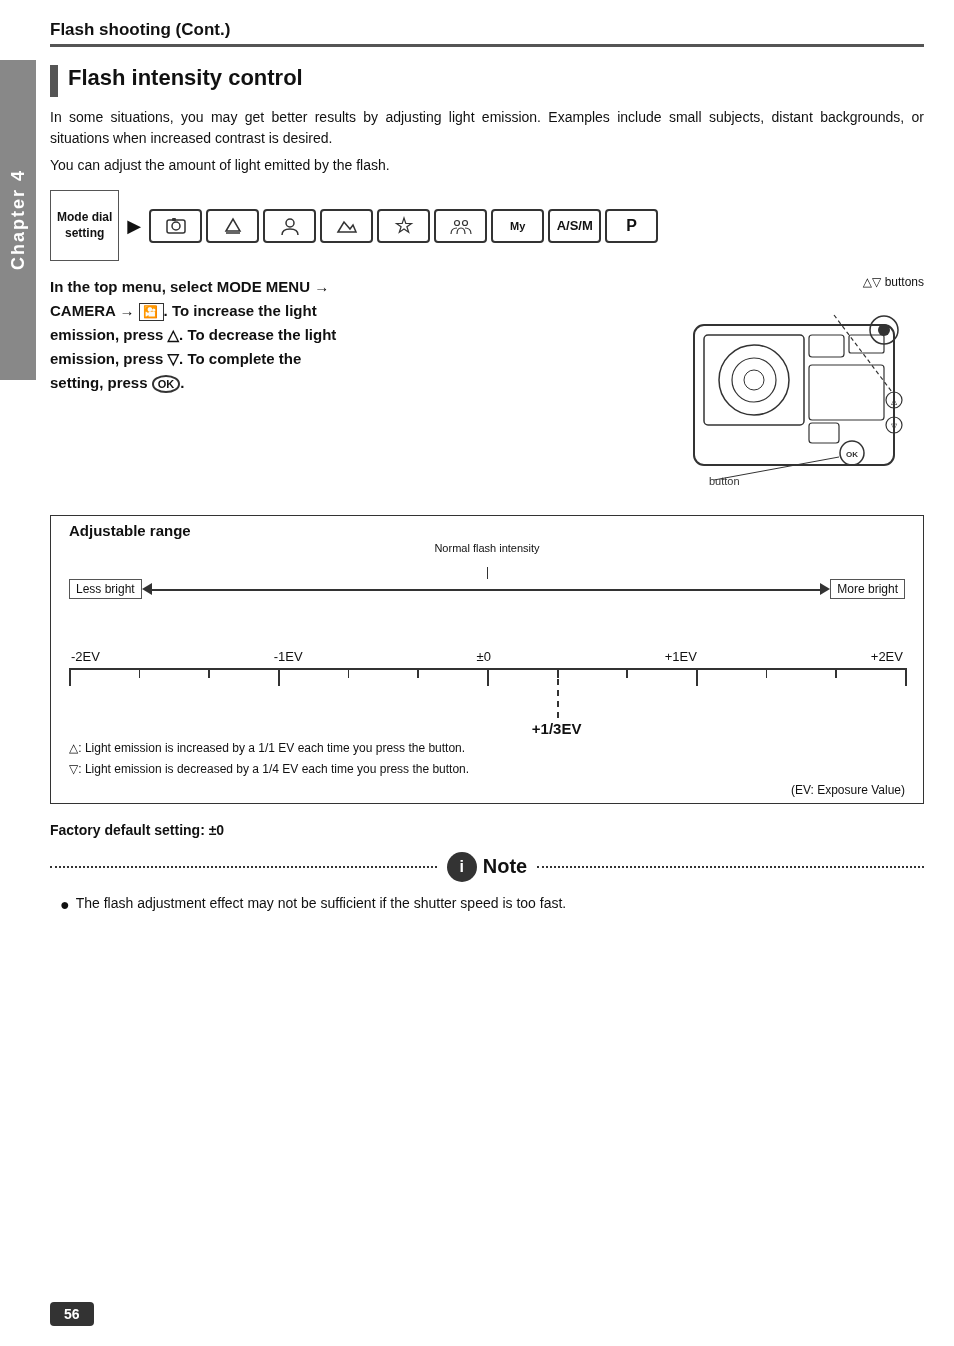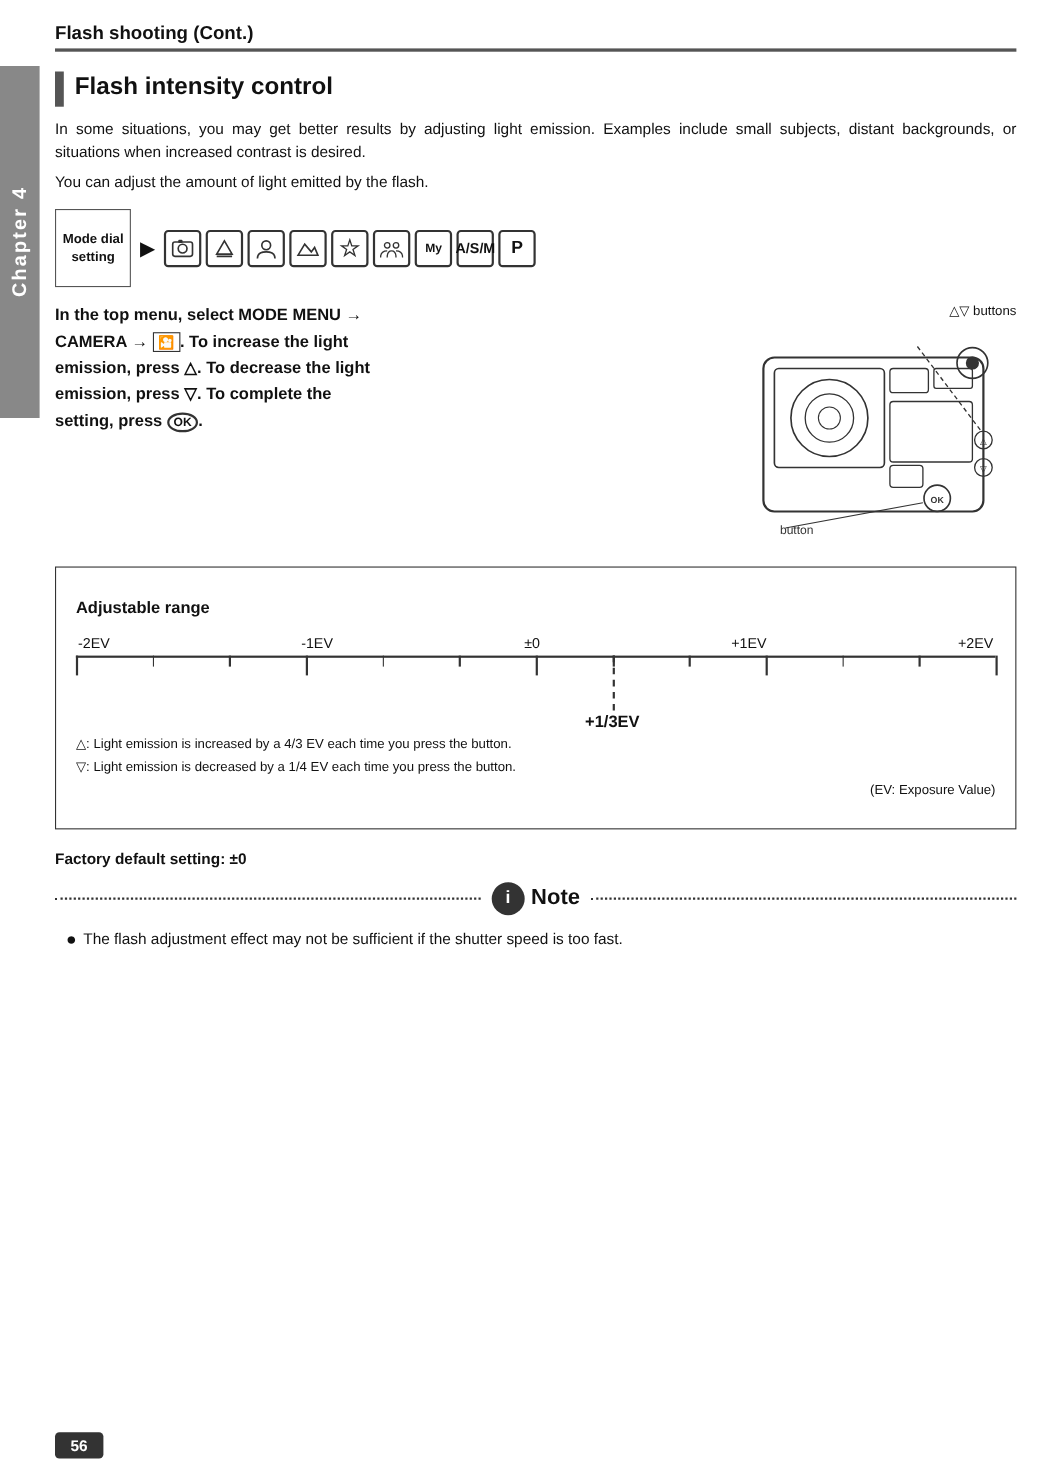--- a/index.html
+++ b/index.html
@@ -95,21 +95,21 @@
     .mode-dial-arrow {
       font-size: 18px;
       margin-right: 8px;
     }
     .mode-icons {
       display: flex;
       align-items: center;
       gap: 4px;
     }
     .mode-icon {
-      width: 34px;
+      width: 53px;
       height: 34px;
       border: 2px solid #333;
       border-radius: 4px;
       display: flex;
       align-items: center;
       justify-content: center;
       font-size: 16px;
       font-weight: bold;
     }
     .mode-icon.asm {
@@ -154,21 +154,21 @@
     }
 
     
     .camera-svg {
       margin-top: 20px;
     }
 
     
     .range-box {
       border: 1px solid #333;
-      padding: 28px 18px;
+      padding: 6px 18px;
       margin-bottom: 18px;
     }
     .range-box h3 {
       font-weight: bold;
       font-size: 15px;
       margin-bottom: 16px;
     }
 
     
     .arrow-row {
@@ -409,20 +409,42 @@
 
         <line x1="60" y1="185" x2="185" y2="162" stroke="#333" stroke-width="1"></line>
         <text x="55" y="190" font-size="11" fill="#333">button</text>
       </svg>
     </div>
   </div>
 
   <div class="range-box">
     <h3>Adjustable range</h3>
 
+    <div style="position:relative; margin-bottom: 50px; margin-top: 40px;">
+
+      <div style="position:absolute; top:-38px; left:50%; transform:translateX(-50%); font-size:11px; text-align:center; line-height:1.3; white-space:nowrap;">Normal flash
+intensity</div>
+
+      <div style="position:absolute; top:-12px; left:50%; width:1px; height:12px; background:#333;"></div>
+
+      <div class="arrow-row">
+        <div class="less-bright-box">Less bright</div>
+        <div style="flex:1; position:relative; height:20px; display:flex; align-items:center;">
+
+          <div style="position:absolute; left:0; top:50%; transform:translateY(-50%); border-top:6px solid transparent; border-bottom:6px solid transparent; border-right:10px solid #333;"></div>
+          <div style="position:absolute; left:10px; right:0; top:50%; height:2px; background:#333;"></div>
+        </div>
+        <div style="flex:1; position:relative; height:20px; display:flex; align-items:center;">
+
+          <div style="position:absolute; left:0; right:10px; top:50%; height:2px; background:#333;"></div>
+          <div style="position:absolute; right:0; top:50%; transform:translateY(-50%); border-top:6px solid transparent; border-bottom:6px solid transparent; border-left:10px solid #333;"></div>
+        </div>
+        <div class="more-bright-box">More bright</div>
+      </div>
+    </div>
 
     <div class="scale-row">
       <span>-2EV</span>
       <span>-1EV</span>
       <span>±0</span>
       <span>+1EV</span>
       <span>+2EV</span>
     </div>
 
     <div style="position:relative; height:40px; margin-bottom:30px;">
@@ -454,21 +476,21 @@
       <div style="position:absolute; left:91.66%; top:0; width:1.5px; height:10px; background:#333;"></div>
 
       <div style="position:absolute; left:100%; top:0; width:2px; height:18px; background:#333;"></div>
 
       <div style="position:absolute; left:58.33%; top:0; height:50px; border-left:2px dashed #333;"></div>
 
       <div style="position:absolute; left:58.33%; top:52px; transform:translateX(-50%); font-weight:bold; font-size:15px; white-space:nowrap;">+1/3EV</div>
     </div>
 
     <div class="range-notes">
-      <div>△: Light emission is increased by a 4/3 EV each time you press the button.</div>
+      <div>△: Light emission is increased by a 1/1 EV each time you press the button.</div>
       <div>▽: Light emission is decreased by a 1/4 EV each time you press the button.</div>
     </div>
     <div class="ev-note">(EV: Exposure Value)</div>
   </div>
 
   <p class="factory-default">
     <span>Factory default setting:</span>
     <span>±0</span>
   </p>
 

